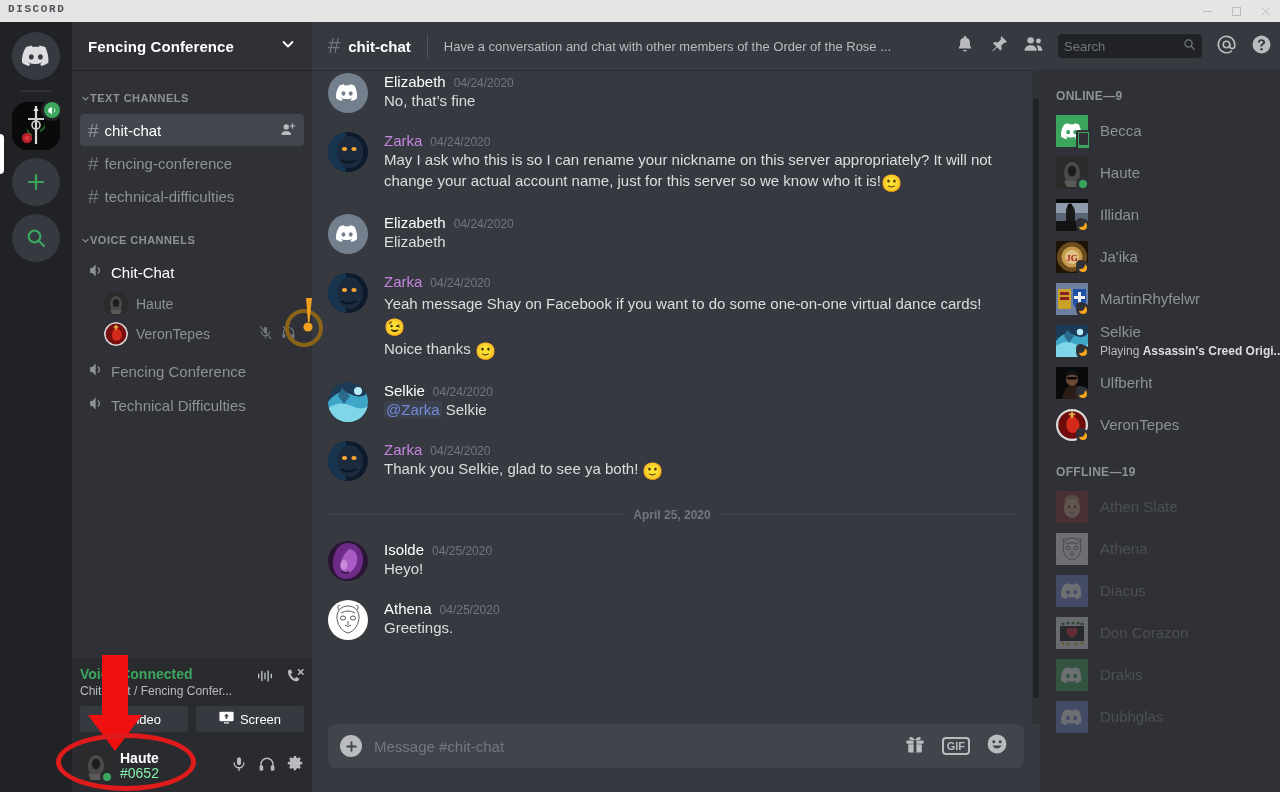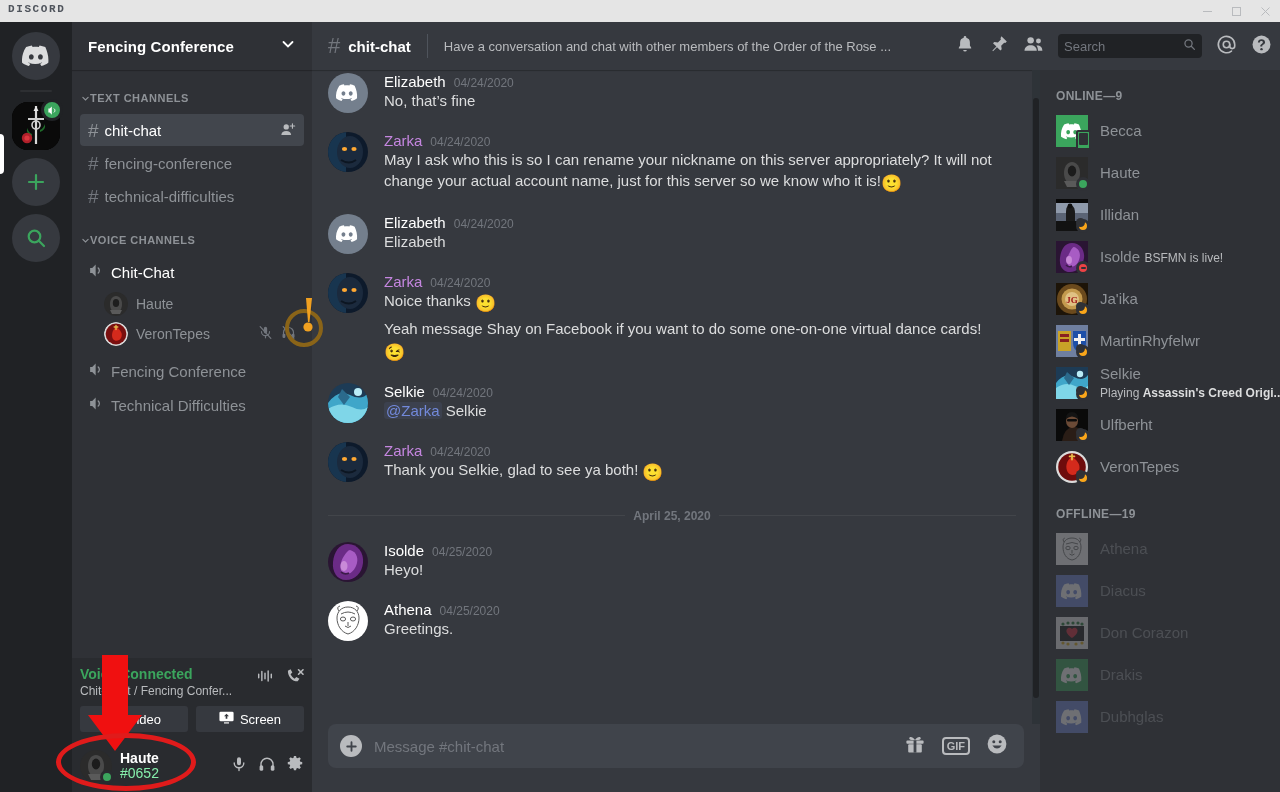--- a/index.html
+++ b/index.html
@@ -642,26 +642,26 @@
                     <ellipse cx="16.5" cy="17" rx="2.6" ry="1.9" fill="#ffa832"></ellipse>
                     <ellipse cx="26" cy="17" rx="2.6" ry="1.9" fill="#ffa832"></ellipse>
                     <path d="M13 28 q8 5 15 0" stroke="#0c1622" stroke-width="2" fill="none"></path>
                   </svg>
                 </span>
                 <div class="bodycol">
                   <div class="hdr">
                     <span class="author" style="color:#c586e0">Zarka</span>
                     <span class="ts">04/24/2020</span>
                   </div>
-                  <div class="text">
-                    <span>Noice thanks </span><span class="emoji">🙂</span>
-                  </div>
                   <div class="text" style="margin-top:4px;">
                     <span>Yeah message Shay on Facebook if you want to do some one-on-one virtual dance cards!</span><br>
                     <span class="emoji">😉</span>
+                  </div>
+                  <div class="text">
+                    <span>Noice thanks </span><span class="emoji">🙂</span>
                   </div>
                 </div>
               </div>
 
               <div class="msg">
                 <span class="av">
                   <svg class="av-fill" viewBox="0 0 40 40">
                     <rect width="40" height="40" fill="#1d3b55"></rect>
                     <path d="M0 20 q10-14 22-8 q12 6 18-2 v30 H0z" fill="#3fa6c9"></path>
                     <path d="M0 26 q12-8 24-2 q10 5 16 0 v16 H0z" fill="#7fd6e8"></path>
@@ -835,36 +835,20 @@
                 <circle cx="14" cy="7" r="2.4" fill="#101010"></circle>
                 <rect y="22" width="32" height="10" fill="#121212"></rect>
                   </svg></span>
               <span class="m-dot idle"></span>
             </span>
             <span class="m-txt">
               <span class="m-name">Illidan</span>
             </span>
           </div>
 
-          <div class="member">
-            <span class="m-av">
-              <span class="art"><svg class="av-fill" viewBox="0 0 32 32">
-                <rect width="32" height="32" fill="#2a1533"></rect>
-                <path d="M16 2 c8 0 13 7 12 15 c-1 8-7 14-14 14 c-7 0-11-6-10-14 C5 8 9 2 16 2z" fill="#6b2b86"></path>
-                <path d="M18 6 c6 2 7 8 5 13 c-2 6-7 8-10 6 c-3-3-2-9 1-14 c1-3 3-5 4-5z" fill="#a85cc4"></path>
-                <ellipse cx="13" cy="19" rx="3" ry="4" fill="#c98ad8"></ellipse>
-                <path d="M10 24 q3 3 6 1" stroke="#3c1b4a" stroke-width="1.6" fill="none"></path>
-                  </svg></span>
-              <span class="m-dot dnd"></span>
-            </span>
-            <span class="m-txt">
-              <span class="m-name">Isolde</span>
-              <span class="m-sub">BSFMN is live!</span>
-            </span>
-          </div>
 
           <div class="member">
             <span class="m-av">
               <span class="art"><svg class="av-fill" viewBox="0 0 32 32">
                 <rect width="32" height="32" fill="#1d1408"></rect>
                 <circle cx="16" cy="16" r="15" fill="#6b4a1d"></circle>
                 <circle cx="16" cy="16" r="10.5" fill="#c49a4e"></circle>
                 <circle cx="16" cy="16" r="7" fill="#e0c184"></circle>
                 <text x="16" y="20" font-size="9" font-weight="bold" text-anchor="middle" fill="#a01818" font-family="Liberation Serif, serif">JG</text>
               </svg></span>
@@ -935,20 +919,35 @@
               </svg></span>
               <span class="m-dot idle"></span>
             </span>
             <span class="m-txt">
               <span class="m-name">VeronTepes</span>
             </span>
           </div>
 
           <div class="mcat second">OFFLINE—19</div>
 
+          <div class="member offline">
+            <span class="m-av">
+              <span class="art"><svg class="av-fill" viewBox="0 0 32 32">
+                <rect width="32" height="32" fill="#8a3030"></rect>
+                <ellipse cx="16" cy="17" rx="8" ry="10" fill="#d8a98a"></ellipse>
+                <path d="M8 11 q8-6 16 0 q-1-7-8-7 q-7 0-8 7z" fill="#b08a5e"></path>
+                <circle cx="13" cy="16" r="1.2" fill="#4a3020"></circle>
+                    <circle cx="19" cy="16" r="1.2" fill="#4a3020"></circle>
+                <path d="M13.5 21 q2.5 2 5 0" stroke="#8a6040" stroke-width="1.2" fill="none"></path>
+              </svg></span>
+            </span>
+            <span class="m-txt">
+              <span class="m-name">Athen Slate</span>
+            </span>
+          </div>
 
           <div class="member offline">
             <span class="m-av">
               <span class="art"><svg class="av-fill" viewBox="0 0 32 32">
                 <rect width="32" height="32" fill="#ffffff"></rect>
                 <g stroke="#6a6a6a" stroke-width="0.9" fill="none">
                   <path d="M16 5 c-6 0-9 4-9 9 c0 6 3 12 9 13 c6-1 9-7 9-13 c0-5-3-9-9-9z"></path>
                   <path d="M10 11 q6-3 12 0"></path>
                   <ellipse cx="12" cy="15" rx="2.2" ry="1.7"></ellipse>
                       <ellipse cx="20" cy="15" rx="2.2" ry="1.7"></ellipse>

